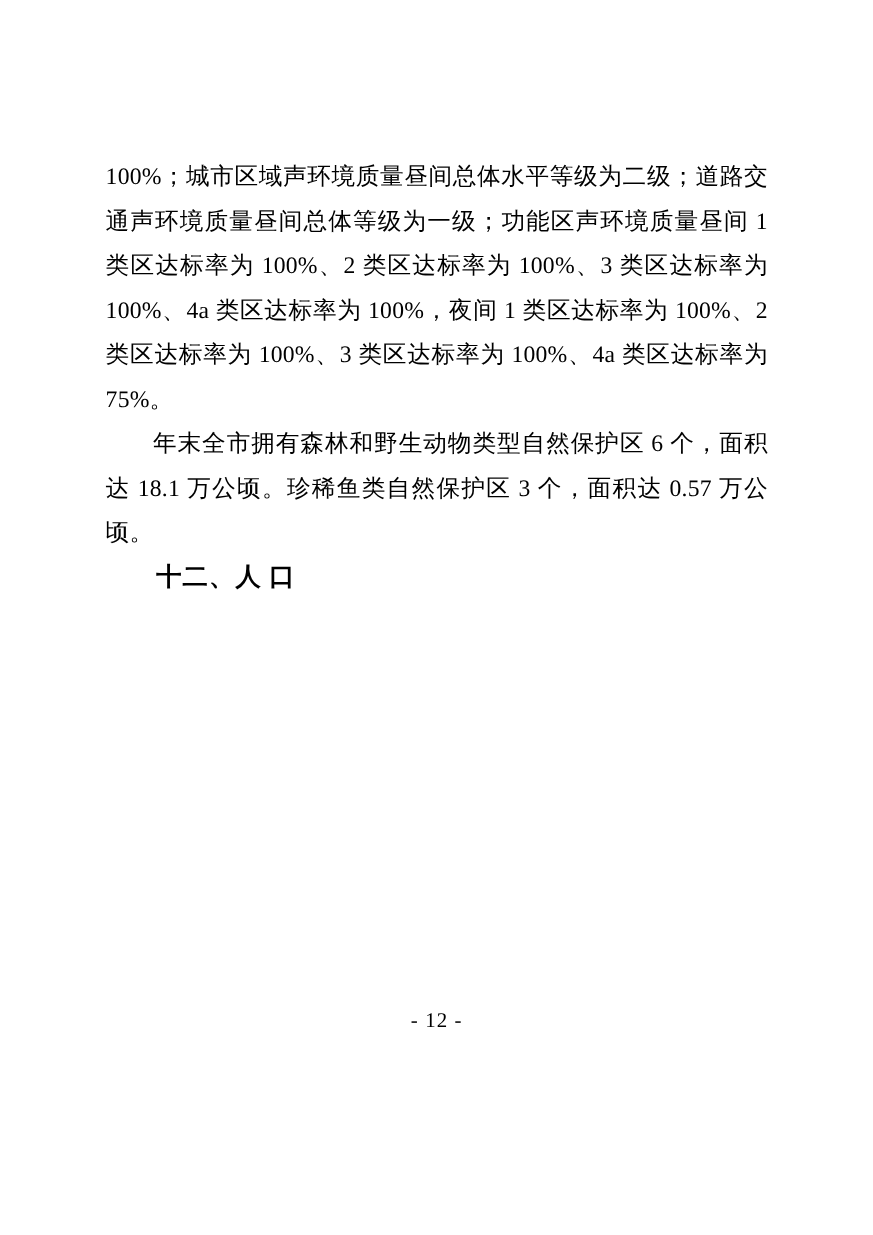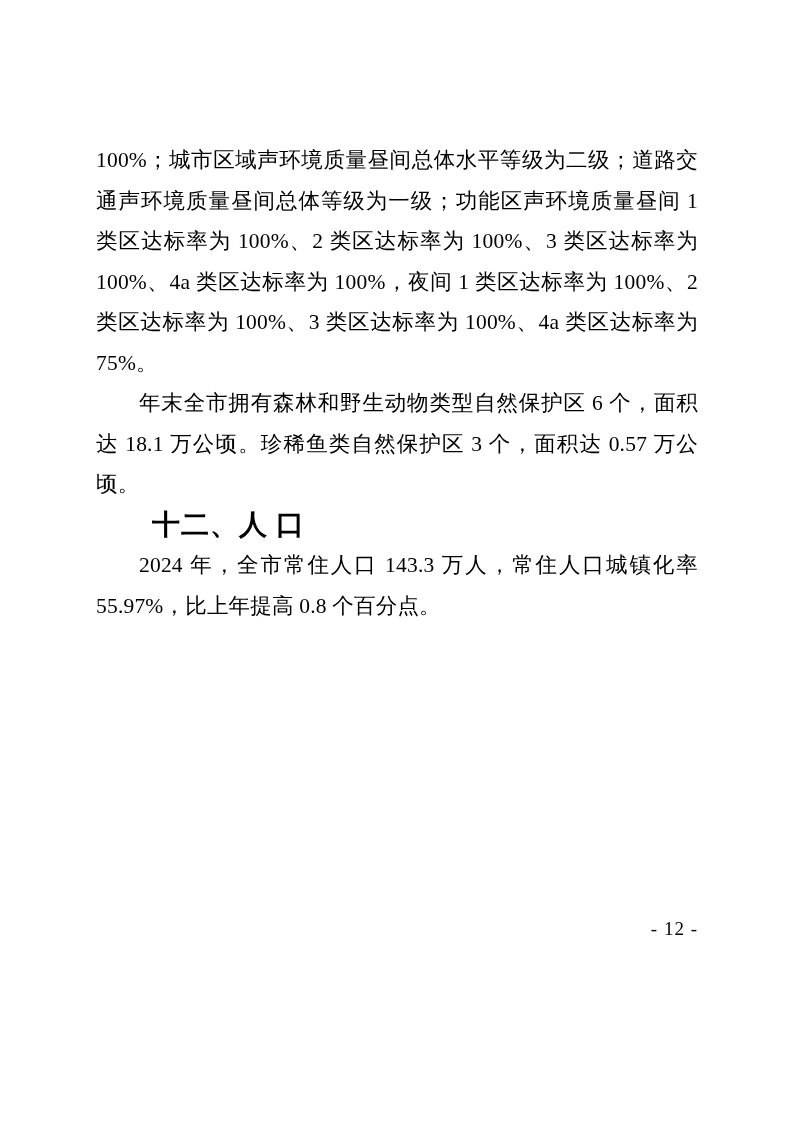--- a/index.html
+++ b/index.html
@@ -34,52 +34,51 @@
   p.para {
     margin: 0;
     text-indent: 2em;
   }
   p.cont {
     margin: 0;
     text-indent: 0;
   }
   h2.section-heading {
     margin: 0;
-    font-size: 28px;
+    font-size: 23px;
     line-height: 40.5px;
     font-weight: bold;
     text-indent: 2em;
     letter-spacing: 1px;
     font-family: "Liberation Serif", "DejaVu Serif", serif;
   }
   .footer {
     position: absolute;
     left: 96px;
     bottom: 46px;
     width: 602px;
-    text-align: right;
+    text-align: center;
     font-size: 19px;
     letter-spacing: 1px;
     color: #000000;
   }
 </style>
 </head>
 <body>
 
 <div class="page">
 
   <div class="body-text">
 
     <p class="cont para-block">100%；城市区域声环境质量昼间总体水平等级为二级；道路交通声环境质量昼间总体等级为一级；功能区声环境质量昼间 1 类区达标率为 100%、2 类区达标率为 100%、3 类区达标率为 100%、4a 类区达标率为 100%，夜间 1 类区达标率为 100%、2 类区达标率为 100%、3 类区达标率为 100%、4a 类区达标率为 75%。</p>
 
     <p class="para">年末全市拥有森林和野生动物类型自然保护区 6 个，面积达 18.1 万公顷。珍稀鱼类自然保护区 3 个，面积达 0.57 万公顷。</p>
 
 
     <h2 class="section-heading">十二、人  口</h2>
 
 
-    <p class="para">2024 年，全市常住人口 143.3 万人，常住人口城镇化率 55.97%，比上年提高 0.8 个百分点。</p>
 
   </div>
 
   <div class="footer">- 12 -</div>
 
 </div>
 
 </body></html>

